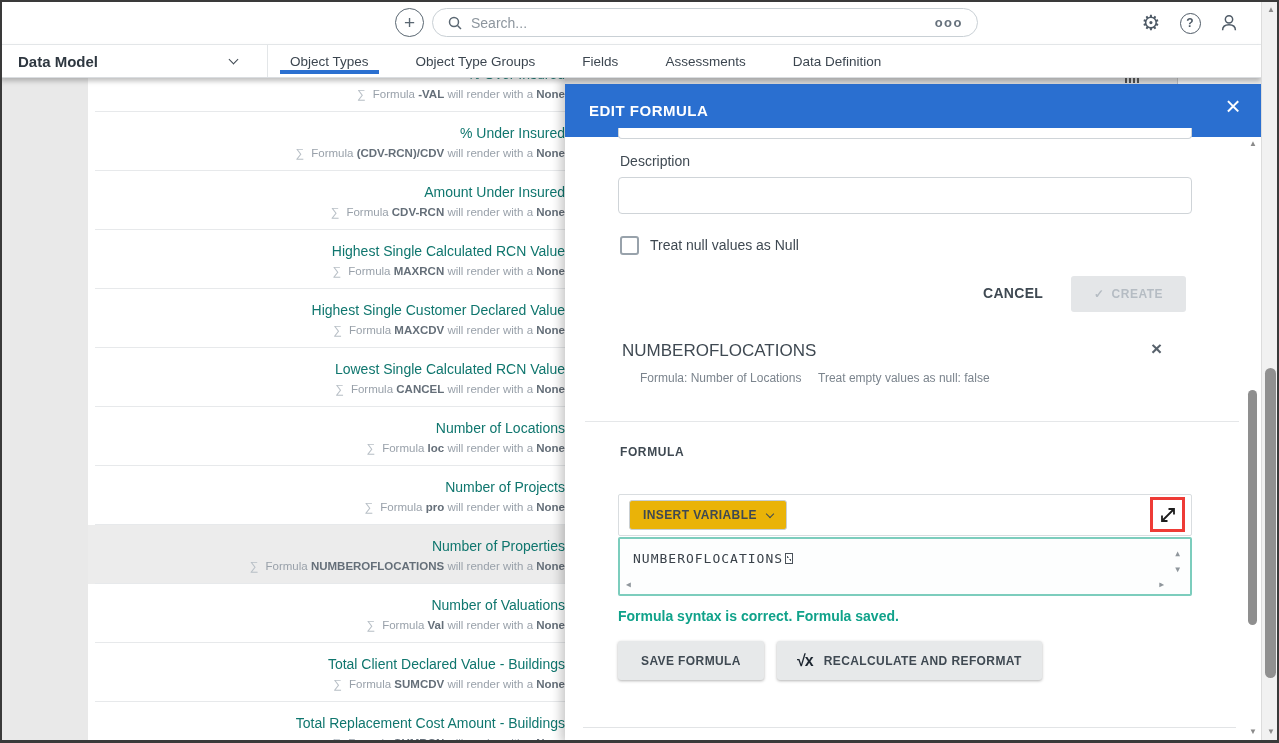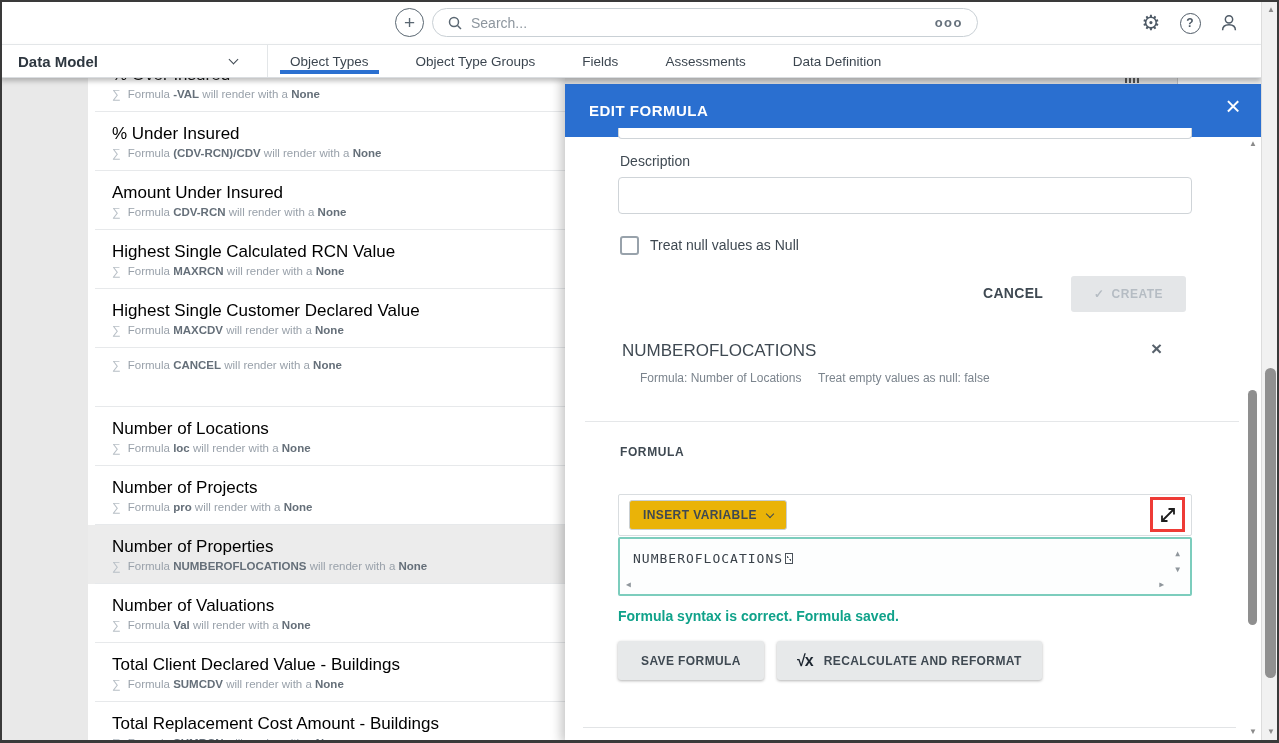--- a/index.html
+++ b/index.html
@@ -28,24 +28,24 @@
   .dm-title { font-size:15px; font-weight:700; color:#2e3740; }
   .chev { width:7px; height:7px; border-right:1.7px solid #3f4952; border-bottom:1.7px solid #3f4952; transform:rotate(45deg); margin-top:-4px; }
   .tabs { display:flex; align-items:center; gap:47px; padding-left:22px; }
   .tab { position:relative; font-size:13.5px; color:#3c4650; height:100%; display:flex; align-items:center; cursor:pointer; }
   .tab.active::after { content:""; position:absolute; left:-10px; right:-10px; bottom:3px; height:4px; background:var(--blue,#2a6fd0); }
 
   
   .gutter { position:absolute; left:0; top:78px; bottom:0; width:88px; background:#e9e9e9; z-index:1; }
   .list-panel { position:absolute; left:88px; top:78px; bottom:0; width:477px; background:#fff; overflow:hidden; z-index:2; }
   .list-inner { margin-top:-25px; }
-  .list-item { position:relative; height:59px; padding:11px 0 0 24px; cursor:pointer; }
+  .list-item { position:relative; height:59px; padding:11px 0 0 24px; cursor:pointer;text-align:right; }
   .list-item::after { content:""; position:absolute; left:7px; right:0; bottom:0; border-top:1px solid #e7e9eb; }
   .list-item.selected { background:#ececec; }
-  .li-title { font-size:17px; line-height:21px; color:#000000; margin-bottom:3px; }
+  .li-title { font-size:14px; line-height:21px; color:#0f766e; margin-bottom:3px; }
   .li-sub { font-size:11.5px; line-height:13px; color:#99a1aa; }
   .li-sub b { color:#656f79; font-weight:700; }
   .sigma { color:#b9c0c7; font-size:12px; margin-right:4px; }
 
   
   .panel { position:absolute; left:565px; top:76px; width:696px; bottom:0; background:#fff; box-shadow:-4px 0 10px rgba(0,0,0,0.22); z-index:10; }
   .sliver { position:absolute; left:0; top:0; right:0; height:8px; background:#d8d8d8; overflow:hidden; }
   .sliver-bars { position:absolute; left:560px; top:1px; width:14px; height:6px; background:repeating-linear-gradient(90deg,#4a4a4a 0 2px,transparent 2px 4px); }
   .sliver-light { position:absolute; left:612px; right:0; top:0; bottom:0; background:#ececec; border-left:1px solid #b8b8b8; }
   .p-header { position:absolute; left:0; top:8px; right:0; height:53px; background:var(--blue,#2a6fd0); display:flex; align-items:center; }
@@ -158,20 +158,21 @@
         </div>
         <div class="list-item">
           <div class="li-title">Highest Single Calculated RCN Value</div>
           <div class="li-sub"><span class="sigma">∑</span> Formula <b>MAXRCN</b> will render with a <b>None</b></div>
         </div>
         <div class="list-item">
           <div class="li-title">Highest Single Customer Declared Value</div>
           <div class="li-sub"><span class="sigma">∑</span> Formula <b>MAXCDV</b> will render with a <b>None</b></div>
         </div>
         <div class="list-item">
+          <div class="li-title">Lowest Single Calculated RCN Value</div>
           <div class="li-sub"><span class="sigma">∑</span> Formula <b>CANCEL</b> will render with a <b>None</b></div>
         </div>
         <div class="list-item">
           <div class="li-title">Number of Locations</div>
           <div class="li-sub"><span class="sigma">∑</span> Formula <b>loc</b> will render with a <b>None</b></div>
         </div>
         <div class="list-item">
           <div class="li-title">Number of Projects</div>
           <div class="li-sub"><span class="sigma">∑</span> Formula <b>pro</b> will render with a <b>None</b></div>
         </div>

